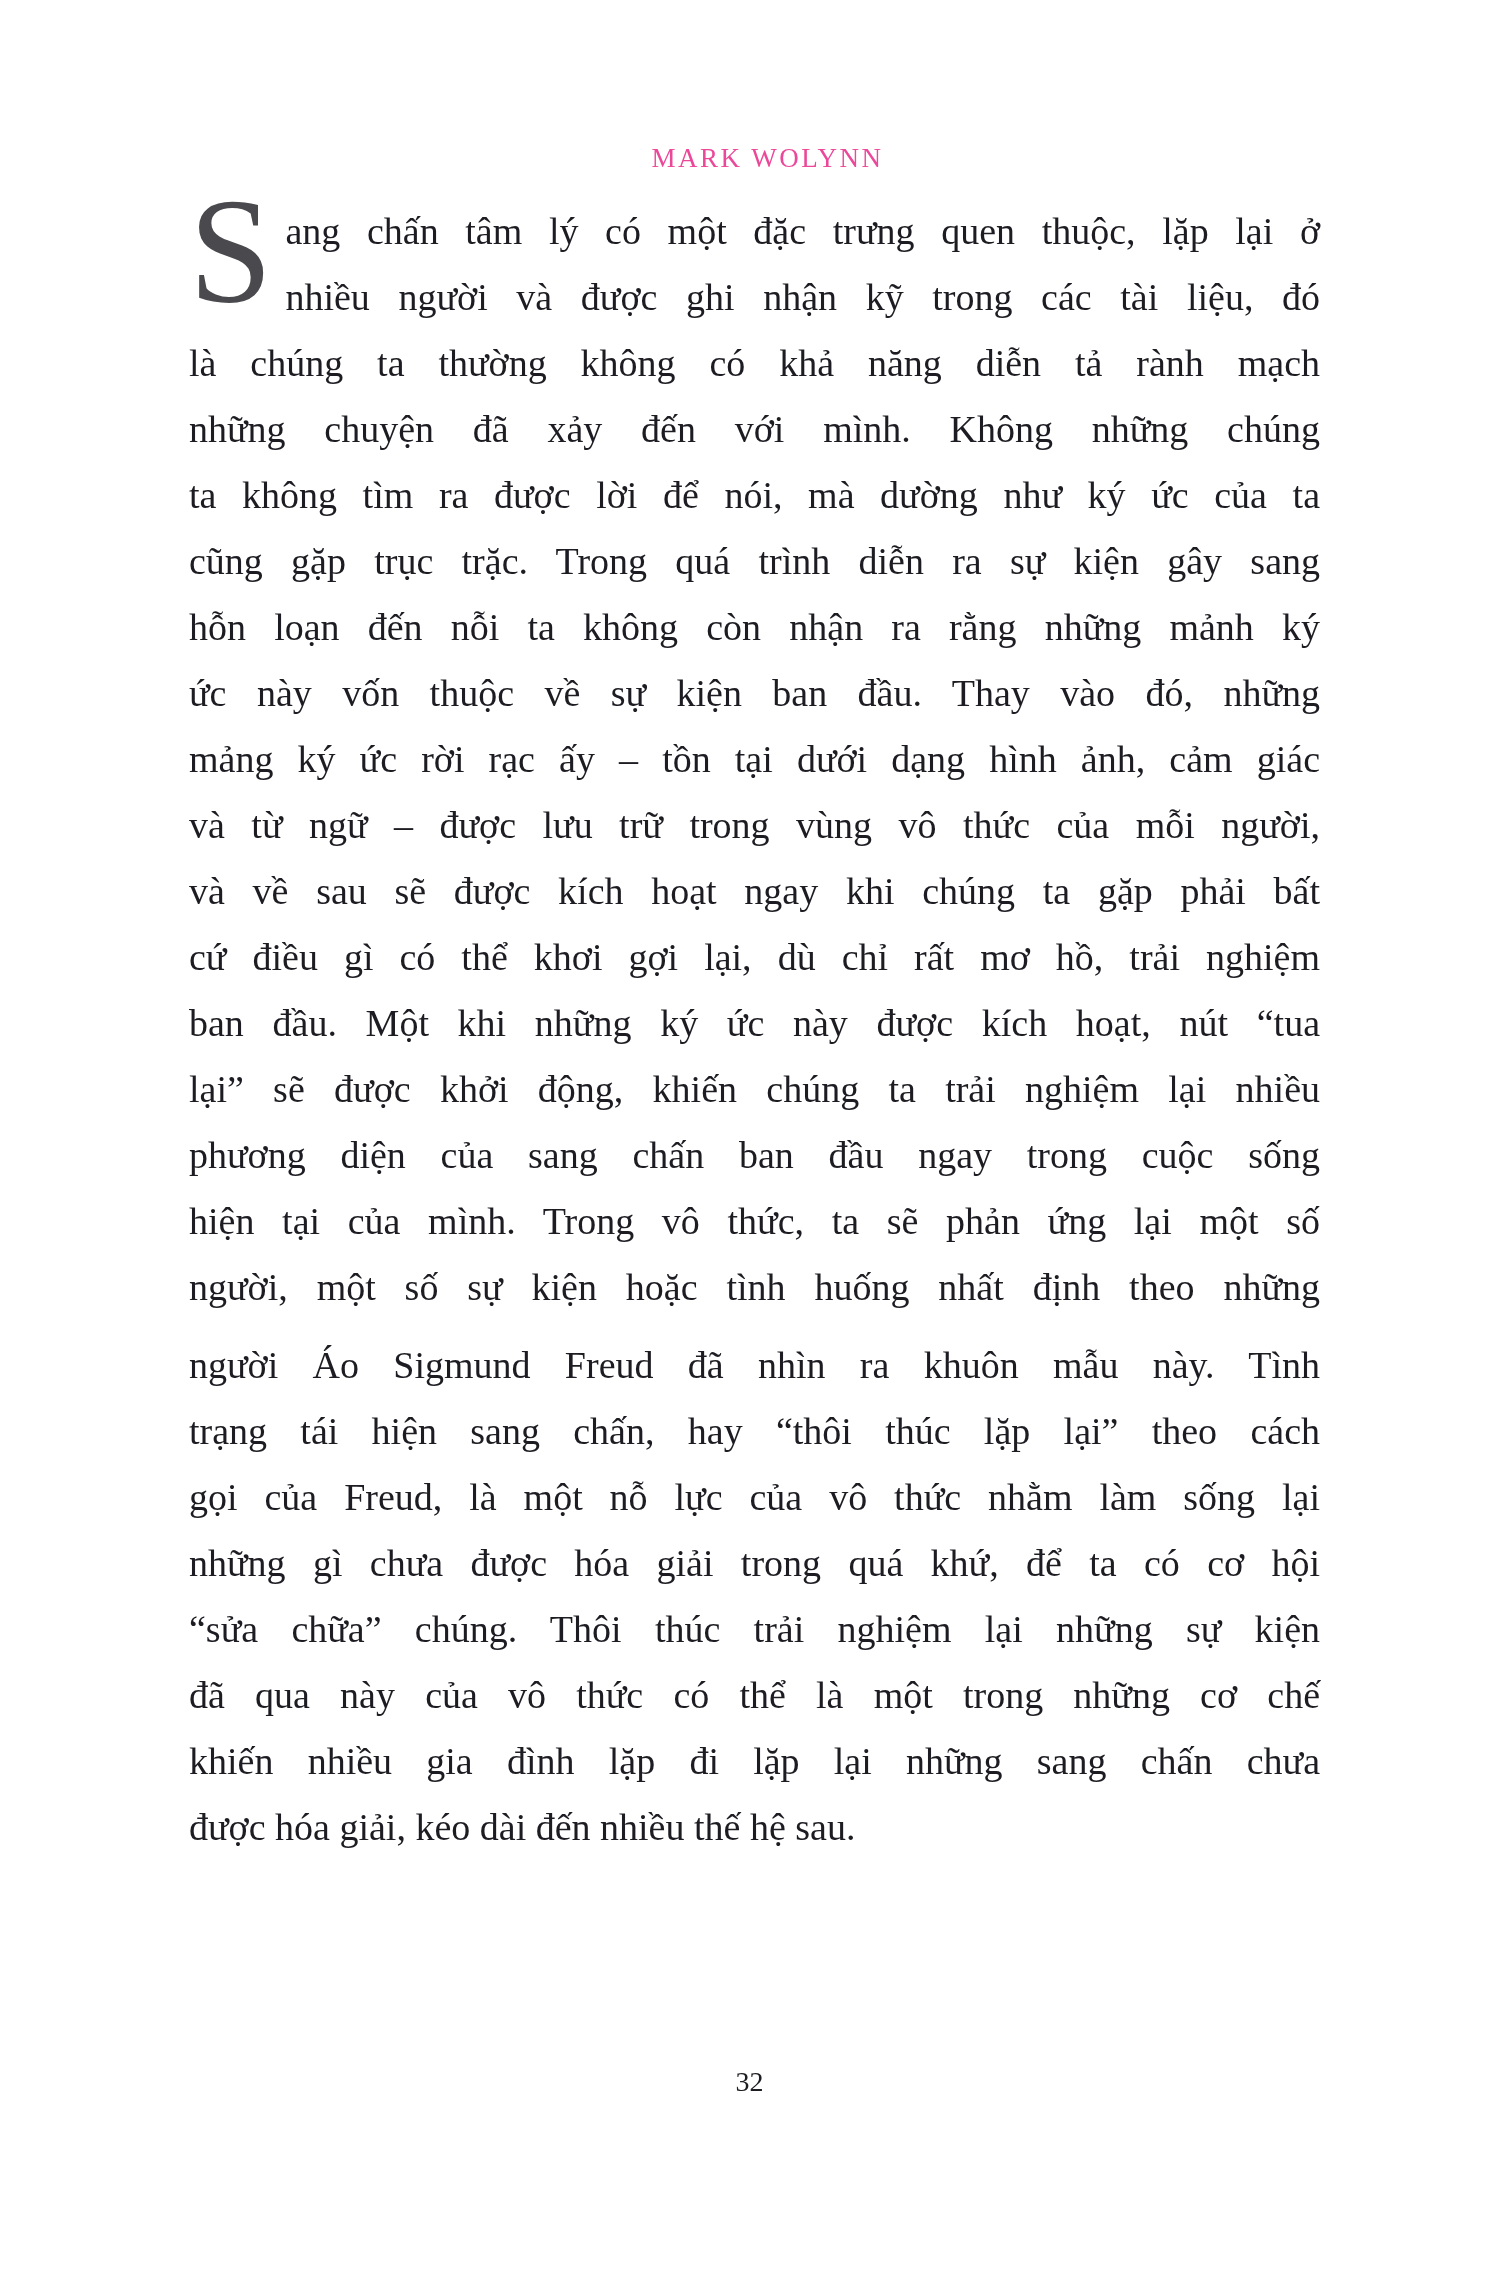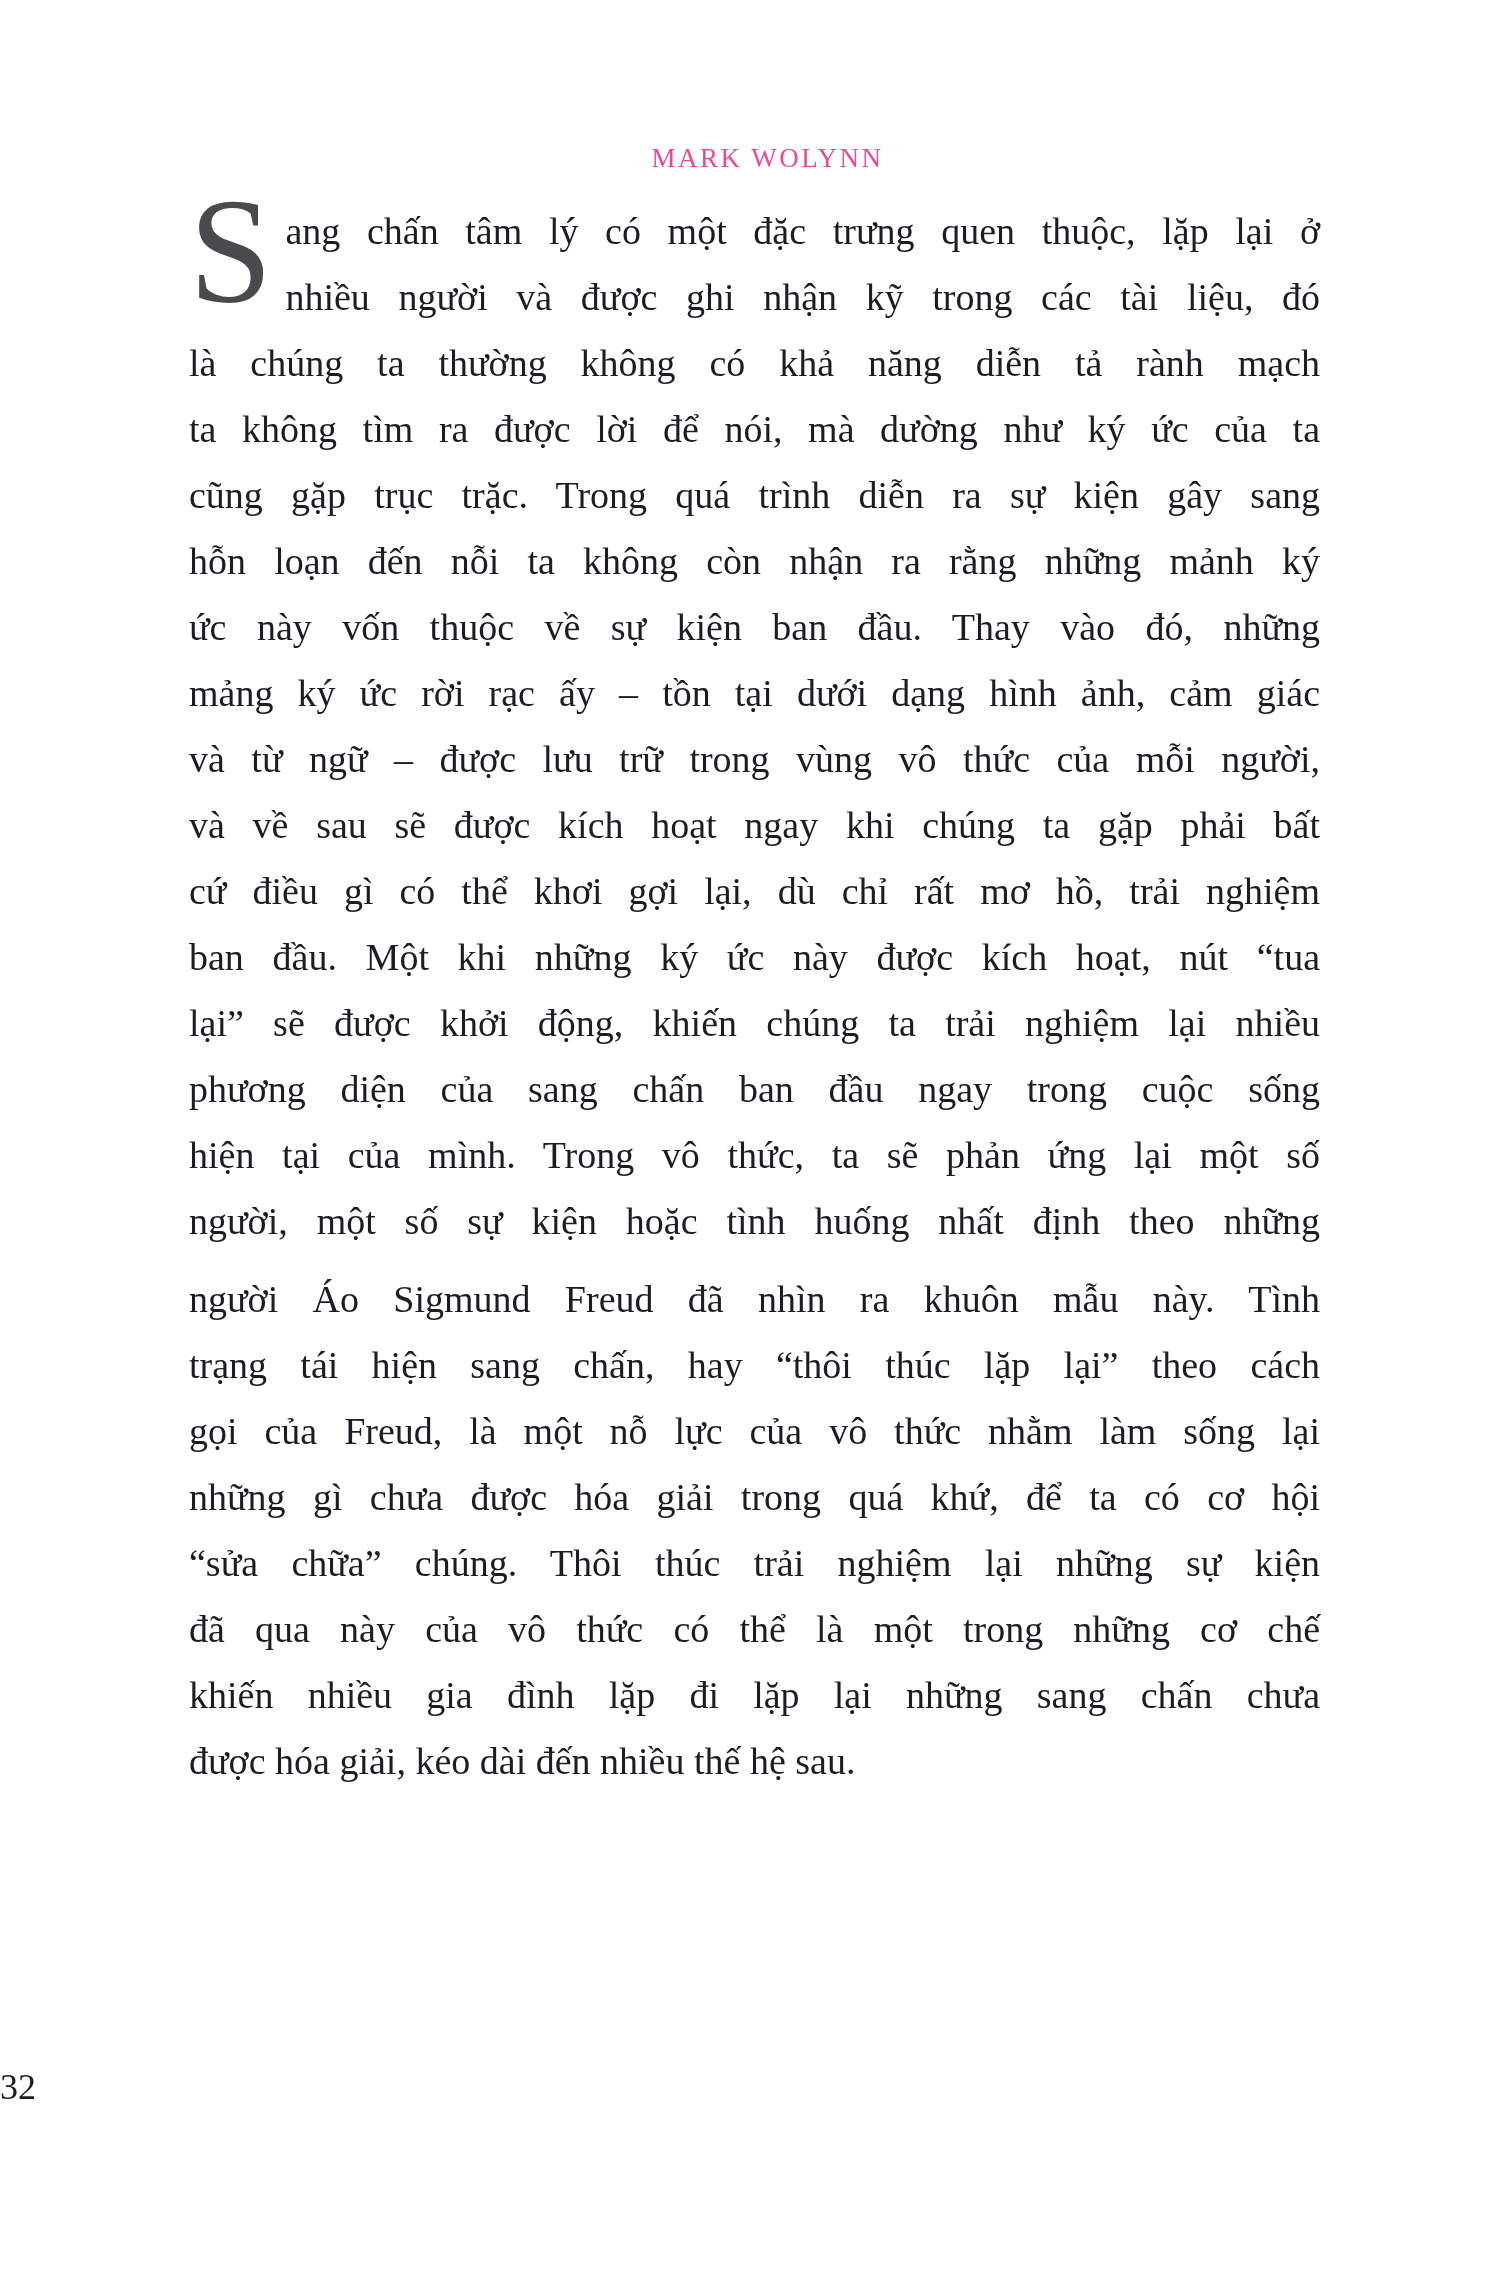--- a/index.html
+++ b/index.html
@@ -61,37 +61,38 @@
     font-size: 150px;
     margin-right: 13px;
     color: #4a4a4e;
     font-family: "Liberation Serif", serif;
   }
   .page-number {
     position: absolute;
     top: 2066px;
     left: 0;
     width: 100%;
-    text-align: left;
-    font-size: 36px;
+    text-align: center;
+    font-size: 28px;
     color: #1c1c22;
   }
 </style>
 </head>
 <body>
 
 <div class="running-header">MARK WOLYNN</div>
 
 <div class="text-block">
 
   <p class="para para-1">
     <span class="dropcap">S</span>
     <span class="line">ang chấn tâm lý có một đặc trưng quen thuộc, lặp lại ở</span>
     <span class="line">nhiều người và được ghi nhận kỹ trong các tài liệu, đó</span>
     <span class="line">là chúng ta thường không có khả năng diễn tả rành mạch</span>
+    <span class="line">những chuyện đã xảy đến với mình. Không những chúng</span>
     <span class="line">ta không tìm ra được lời để nói, mà dường như ký ức của ta</span>
     <span class="line">cũng gặp trục trặc. Trong quá trình diễn ra sự kiện gây sang</span>
     <span class="line">hỗn loạn đến nỗi ta không còn nhận ra rằng những mảnh ký</span>
     <span class="line">ức này vốn thuộc về sự kiện ban đầu. Thay vào đó, những</span>
     <span class="line">mảng ký ức rời rạc ấy – tồn tại dưới dạng hình ảnh, cảm giác</span>
     <span class="line">và từ ngữ – được lưu trữ trong vùng vô thức của mỗi người,</span>
     <span class="line">và về sau sẽ được kích hoạt ngay khi chúng ta gặp phải bất</span>
     <span class="line">cứ điều gì có thể khơi gợi lại, dù chỉ rất mơ hồ, trải nghiệm</span>
     <span class="line">ban đầu. Một khi những ký ức này được kích hoạt, nút “tua</span>
     <span class="line">lại” sẽ được khởi động, khiến chúng ta trải nghiệm lại nhiều</span>

